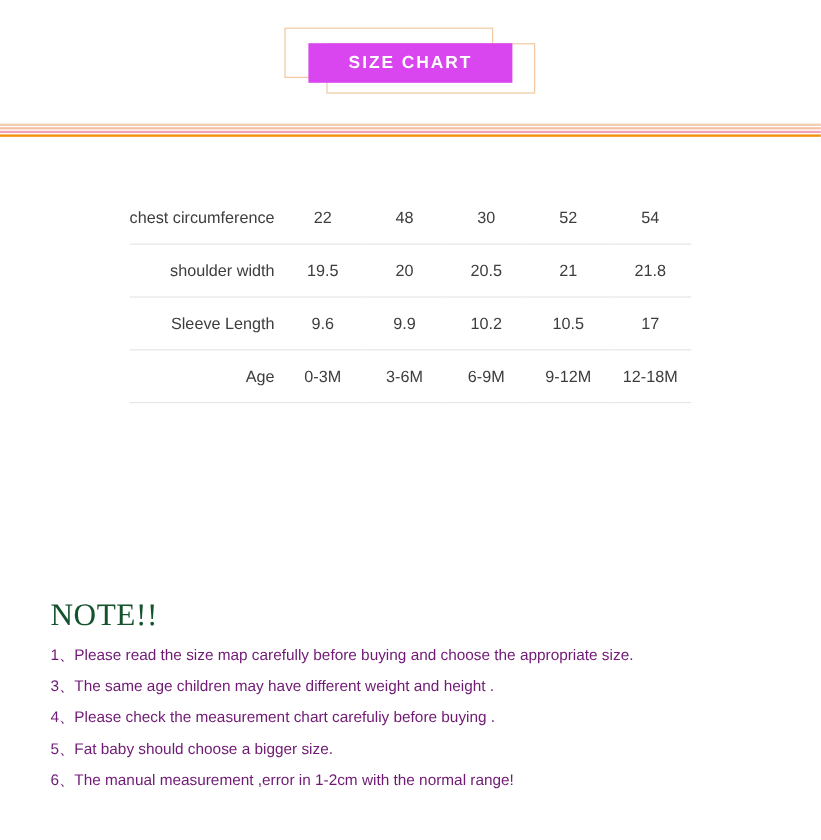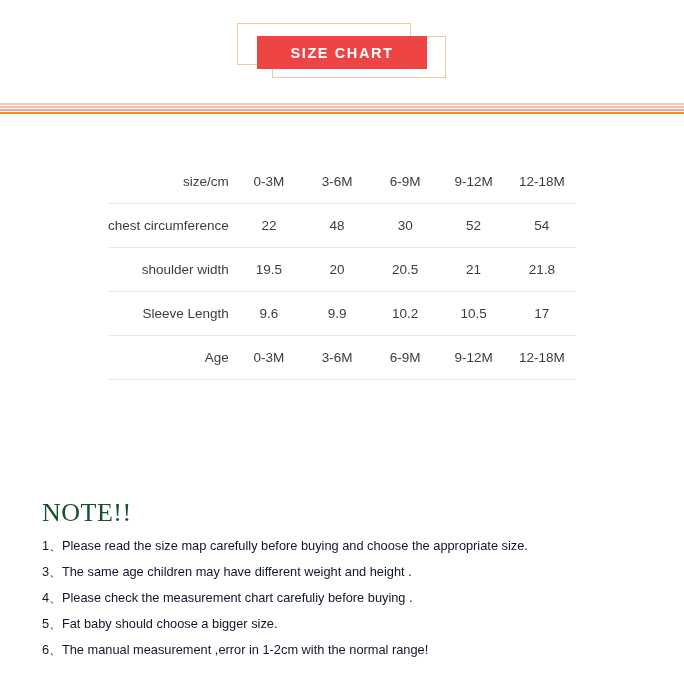--- a/index.html
+++ b/index.html
@@ -38,21 +38,21 @@
     height: 42px;
     border: 1px solid #f0c9a0;
     box-sizing: border-box;
   }
   .title-box {
     position: absolute;
     left: 257px;
     top: 36px;
     width: 170px;
     height: 33px;
-    background: #ef4444;
+    background: #d946ef;
     display: flex;
     align-items: center;
     justify-content: center;
   }
   .title-box span {
     color: #ffffff;
     font-size: 14.5px;
     letter-spacing: 1.6px;
     font-weight: bold;
   }
@@ -121,21 +121,21 @@
   }
   .note-title {
     color: #14532d;
     font-family: "Liberation Serif", serif;
     font-size: 26px;
     letter-spacing: 0.5px;
     margin: 0 0 12px 0;
     line-height: 1;
   }
   .note-line {
-    color: #0f172a;
+    color: #701a75;
     font-size: 12.8px;
     margin: 0 0 10px 0;
     line-height: 1.25;
     white-space: nowrap;
   }
   .note-num {
     letter-spacing: 0;
   }
 </style>
 </head>
@@ -155,28 +155,20 @@
   <div class="stripe stripe-3"></div>
   <div class="stripe stripe-4"></div>
   <div class="stripe stripe-5"></div>
   <div class="stripe stripe-6"></div>
   <div class="stripe stripe-7"></div>
 </div>
 
 <div class="table-wrap">
   <table class="size-chart">
     <tbody>
-      <tr class="head">
-        <td class="label">size/cm</td>
-        <td class="val">0-3M</td>
-        <td class="val">3-6M</td>
-        <td class="val">6-9M</td>
-        <td class="val">9-12M</td>
-        <td class="val">12-18M</td>
-      </tr>
 
 
       <tr>
         <td class="label">chest circumference</td>
         <td class="val">22</td>
         <td class="val">48</td>
         <td class="val">30</td>
         <td class="val">52</td>
         <td class="val">54</td>
       </tr>

